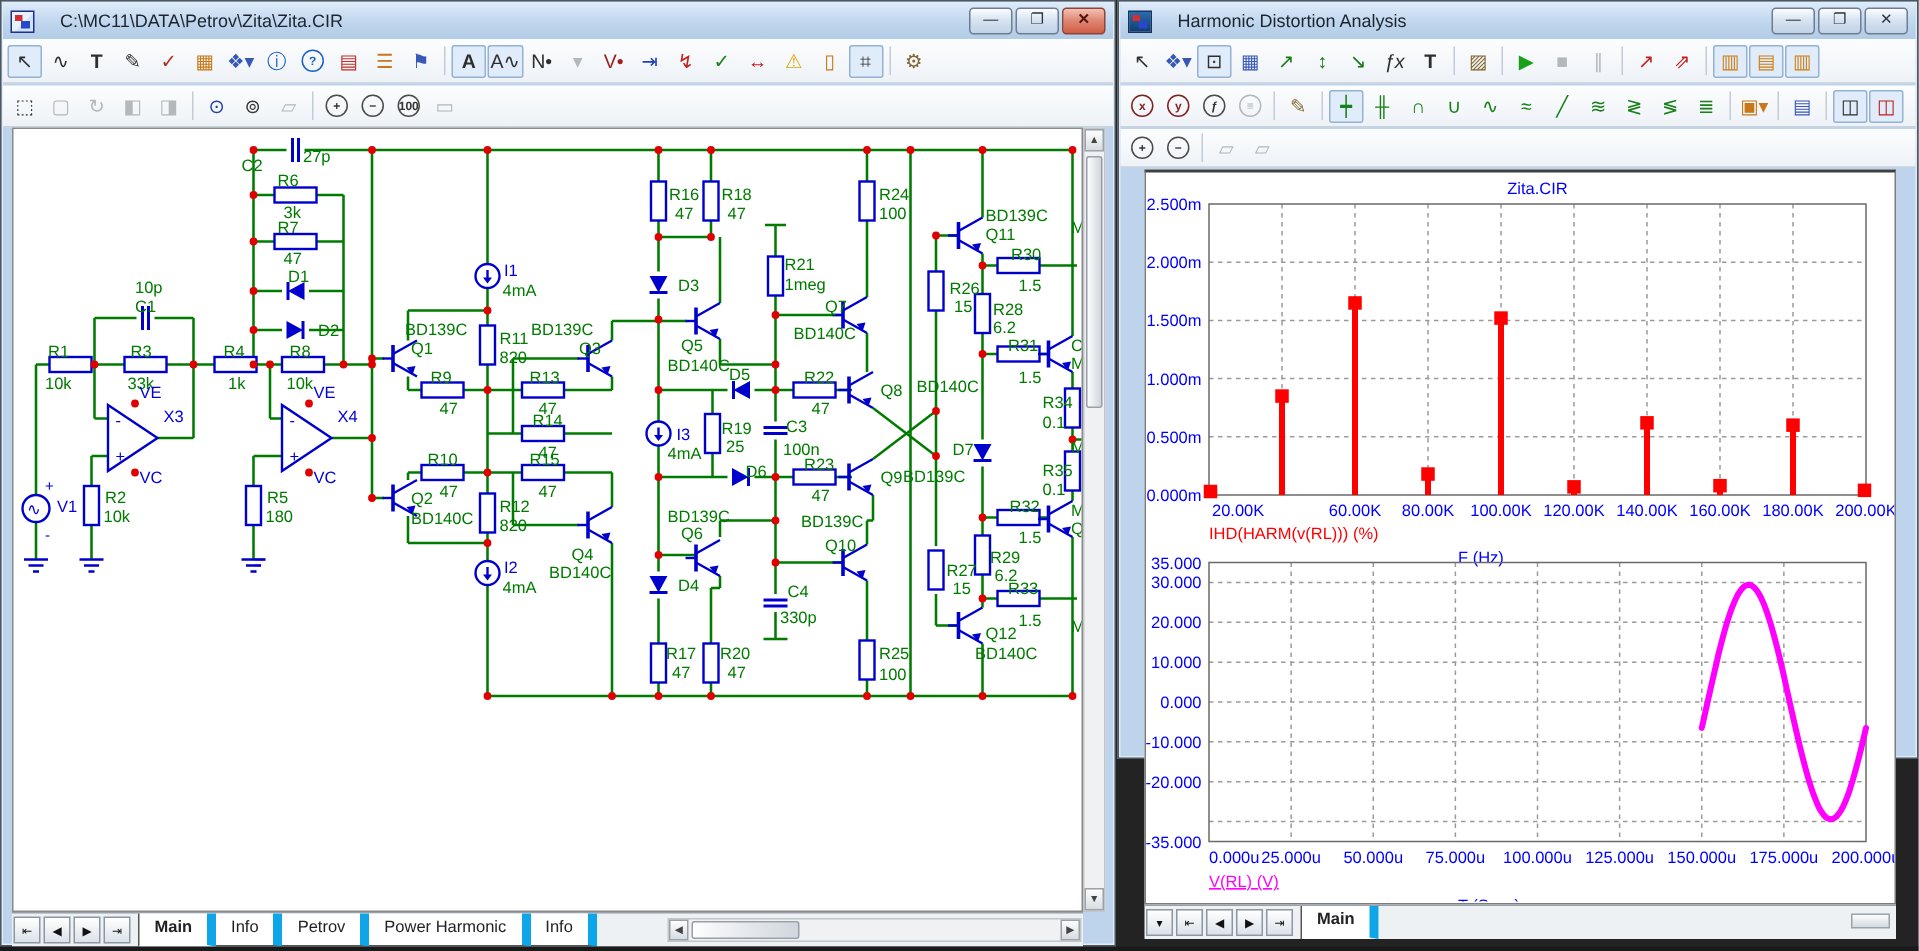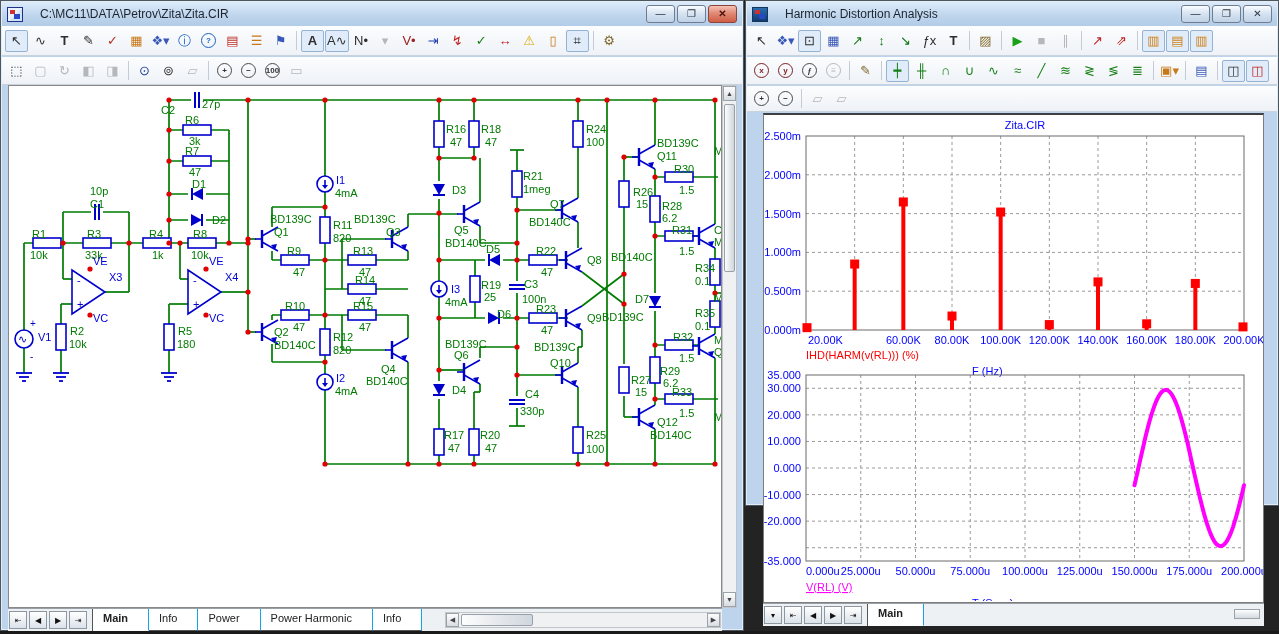--- a/index.html
+++ b/index.html
@@ -44,21 +44,21 @@
     border:1px solid #9aa2aa; font-size:7px; color:#444; display:flex; align-items:center; justify-content:center; }
   .sthumb { position:absolute; background:linear-gradient(90deg,#fdfdfd,#cfd6dd); border:1px solid #96a0aa; border-radius:2px; }
 
   .tabbar { position:absolute; height:23px; background:#eef1f4; border-top:1px solid #9aa0a8;
     display:flex; align-items:stretch; font-size:11px; }
   #left-tabbar { left:7px; top:607px; width:714px; }
   #right-tabbar { left:17px; top:602px; width:501px; }
   .navbtn { width:18px; margin:2px 1px; border:1px solid #8d97a1; background:linear-gradient(#ffffff,#dbe2e9);
     font-size:8px; display:flex; align-items:center; justify-content:center; color:#111; }
   .tabs { display:flex; align-items:stretch; margin-left:4px; background:#fff; border-left:1px solid #555; }
-  .tab { padding:3px 20px 0 10px; border-right:1px solid #0ea5e9; border-bottom:1px solid #555; color:#222;
+  .tab { padding:3px 10px 0 10px; border-right:6px solid #0ea5e9; border-bottom:1px solid #555; color:#222;
     font-style:normal; white-space:nowrap; }
   .tab.selected { font-weight:bold; border-bottom:1px solid #fff; }
   .hscroll-seg { position:absolute; top:3px; height:16px; background:#f0f1f3; border:1px solid #c2c6ca; }
 
   
   #plot-panel { position:absolute; left:17px; top:112px; width:501px; height:490px; background:#ffffff;
     border:1px solid #7d7d7d; border-top:2px solid #3f3f3f; overflow:hidden; }
   .grip { position:absolute; width:26px; height:10px; background:linear-gradient(#fdfdfd,#d4dae0);
     border:1px solid #9aa2aa; }
 
@@ -659,21 +659,21 @@
   </div>
 
   <div class="tabbar" id="left-tabbar">
     <span class="navbtn">⇤</span>
     <span class="navbtn">◀</span>
     <span class="navbtn">▶</span>
     <span class="navbtn">⇥</span>
     <span class="tabs">
         <span class="tab selected">Main</span>
         <span class="tab">Info</span>
-        <span class="tab">Power</span>
+        <span class="tab">Petrov</span>
         <span class="tab">Power Harmonic</span>
         <span class="tab">Info</span>
       </span>
     <span class="hscroll-seg" style="left:437px;width:276px;">
       <span class="sbtn" style="left:0;top:0;height:14px;">◀</span>
       <span class="sthumb" style="left:15px;top:1px;width:72px;height:12px;"></span>
       <span class="sbtn" style="left:auto;right:0;top:0;height:14px;">▶</span>
     </span>
   </div>
 </div>
@@ -704,21 +704,21 @@
       <span class="tbtn">
         <span style="color: rgb(24, 120, 24);">↗</span>
       </span>
       <span class="tbtn">
         <span style="color: rgb(24, 120, 24);">↕</span>
       </span>
       <span class="tbtn">
         <span style="color: rgb(24, 120, 24);">↘</span>
       </span>
       <span class="tbtn">
-        <span style="">ƒx</span>
+        <span style="font-style: italic;">ƒx</span>
       </span>
       <span class="tbtn">
         <span style="font-weight: bold;">T</span>
       </span>
       <span class="tsep"></span>
       <span class="tbtn">
         <span style="color: rgb(128, 104, 42);">▨</span>
       </span>
       <span class="tsep"></span>
       <span class="tbtn">

